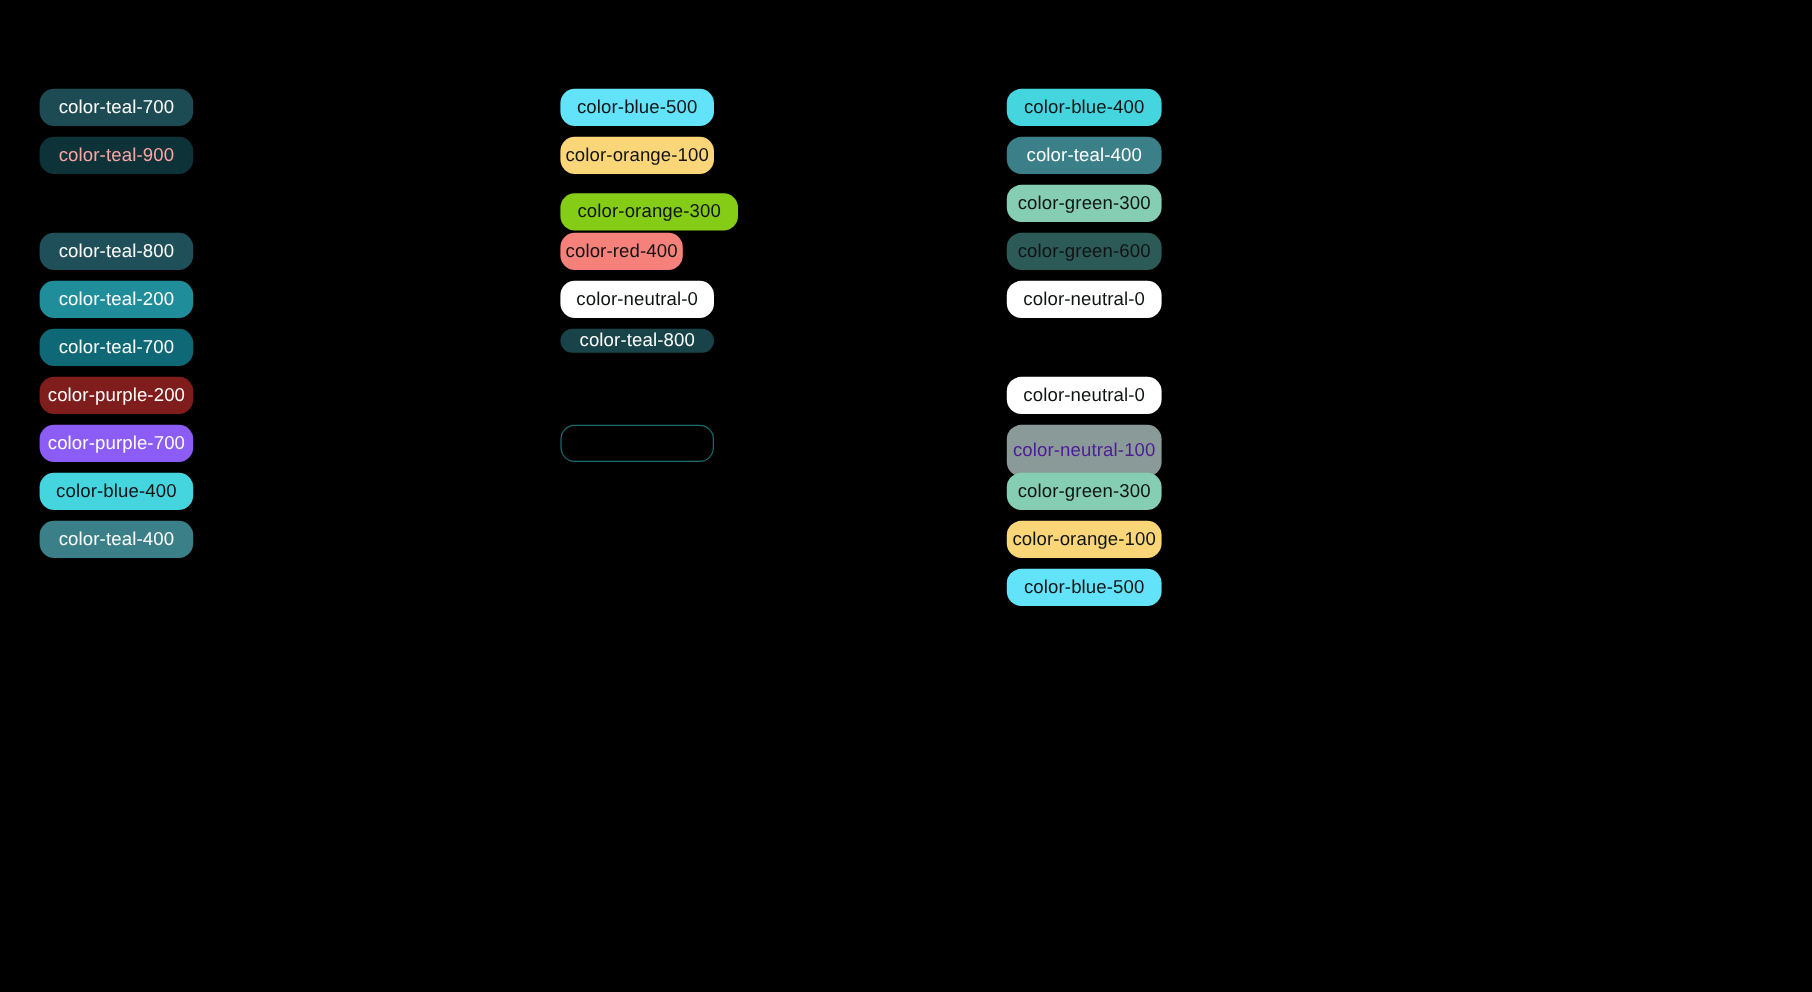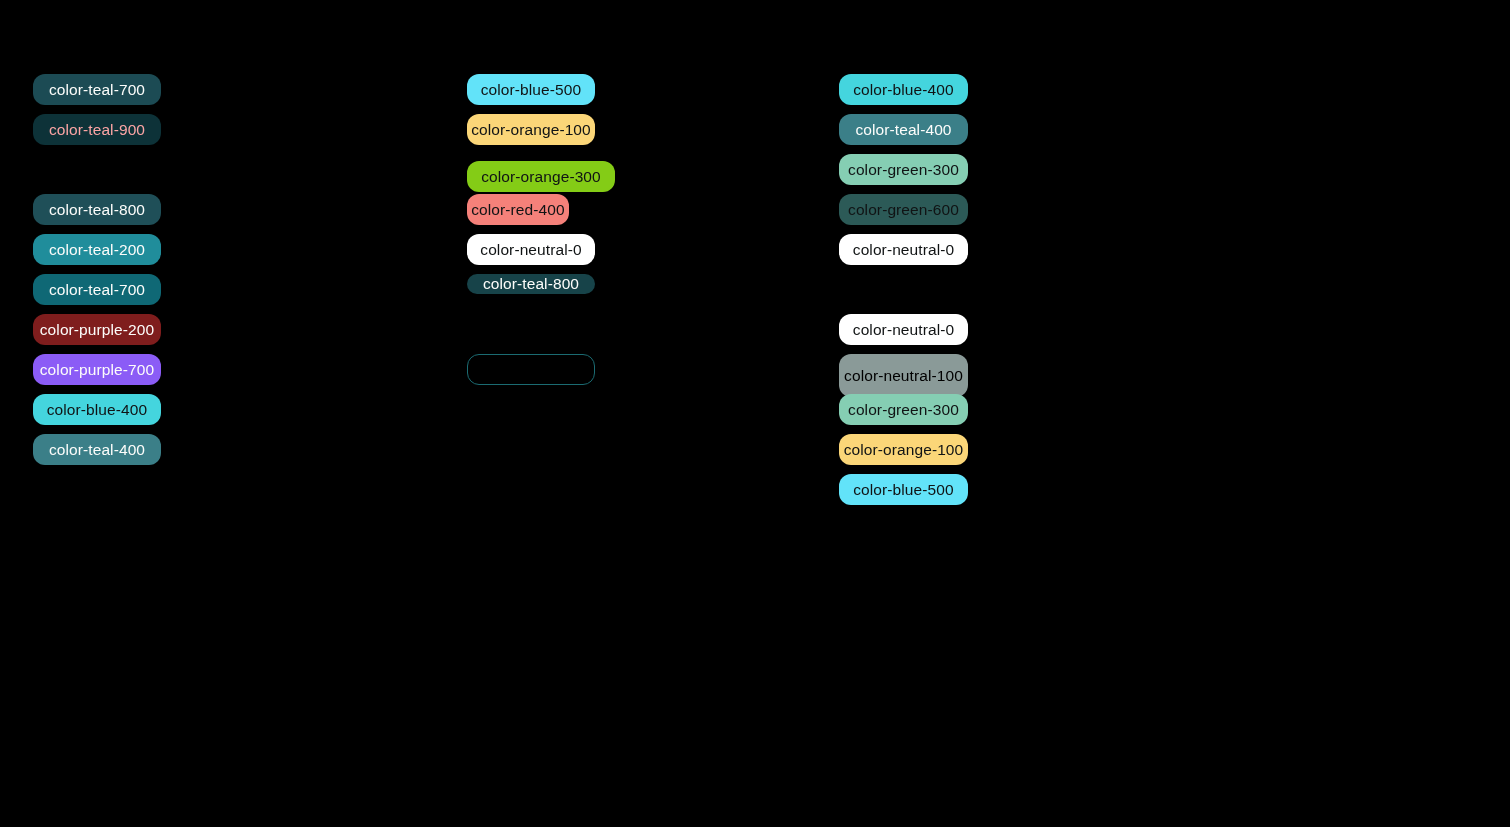--- a/index.html
+++ b/index.html
@@ -66,18 +66,18 @@
       <div class="chip" style="top: 274px; width: 128px; height: 20px; background: rgb(23, 67, 73); color: rgb(253, 253, 251);">color-teal-800</div>
       <div class="chip empty" style="top: 354px; width: 128px; height: 31px; border-color: rgb(27, 107, 114);"></div>
     </div>
   <div class="swatch-column" style="left: 839px; width: 129px;">
       <div class="chip" style="top: 74px; width: 129px; height: 31px; background: rgb(68, 213, 222); color: rgb(16, 19, 20);">color-blue-400</div>
       <div class="chip" style="top: 114px; width: 129px; height: 31px; background: rgb(59, 127, 136); color: rgb(253, 253, 251);">color-teal-400</div>
       <div class="chip" style="top: 154px; width: 129px; height: 31px; background: rgb(133, 206, 179); color: rgb(16, 19, 20);">color-green-300</div>
       <div class="chip" style="top: 194px; width: 129px; height: 31px; background: rgb(44, 90, 87); color: rgb(16, 19, 20);">color-green-600</div>
       <div class="chip" style="top: 234px; width: 129px; height: 31px; background: rgb(255, 255, 255); color: rgb(16, 19, 20);">color-neutral-0</div>
       <div class="chip" style="top: 314px; width: 129px; height: 31px; background: rgb(255, 255, 255); color: rgb(16, 19, 20);">color-neutral-0</div>
-      <div class="chip" style="top: 354px; width: 129px; height: 43px; background: rgb(138, 154, 152); color: #000000;">color-neutral-100</div>
+      <div class="chip" style="top: 354px; width: 129px; height: 43px; background: rgb(138, 154, 152); color: #4c1d95;">color-neutral-100</div>
       <div class="chip" style="top: 394px; width: 129px; height: 31px; background: rgb(133, 206, 179); color: rgb(16, 19, 20);">color-green-300</div>
       <div class="chip" style="top: 434px; width: 129px; height: 31px; background: rgb(251, 214, 120); color: rgb(16, 19, 20);">color-orange-100</div>
       <div class="chip" style="top: 474px; width: 129px; height: 31px; background: rgb(98, 227, 249); color: rgb(16, 19, 20);">color-blue-500</div>
     </div>
 </div>
 
 </body></html>

